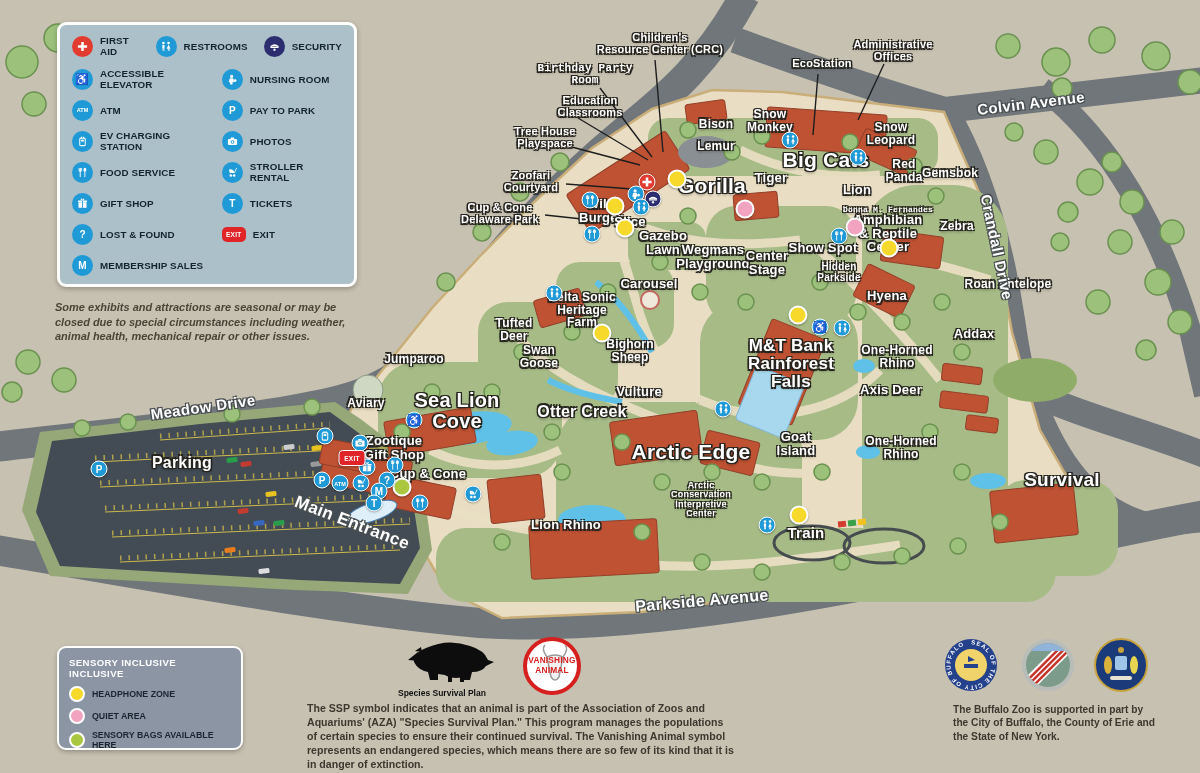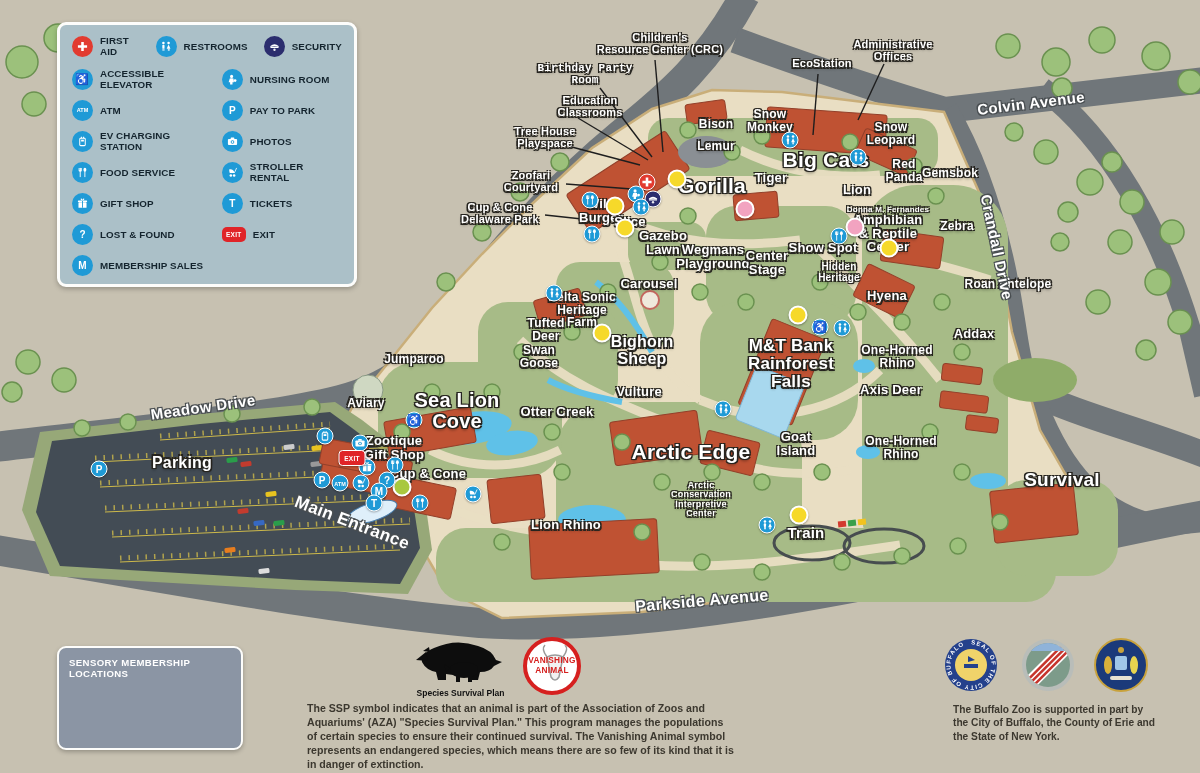--- a/index.html
+++ b/index.html
@@ -33,21 +33,21 @@
   #seasonal-note{position:absolute;left:55px;top:300px;width:310px;font-size:11px;font-style:italic;
     font-weight:700;color:#4a4538;line-height:1.32;}
   
   #sensory-panel{position:absolute;left:57px;top:646px;width:186px;height:104px;background:#8b95a4;
     border:2px solid #fdfdfb;border-radius:9px;padding:9px 10px;box-sizing:border-box;box-shadow:0 2px 4px rgba(0,0,0,.25);}
   #sensory-title{color:#fff;font-weight:800;font-size:9.6px;letter-spacing:.4px;margin-bottom:7px;}
   .sensory-item{display:flex;align-items:center;gap:7px;margin-bottom:6px;}
   .sensory-dot{width:16px;height:16px;border-radius:50%;border:2px solid #fff;flex:0 0 16px;box-sizing:border-box;}
   .sensory-label{font-size:8.8px;font-weight:800;color:#1b2530;}
   
-  #ssp-logo{position:absolute;left:398px;top:634px;width:125px;text-align:center;}
+  #ssp-logo{position:absolute;left:398px;top:634px;width:125px;}
   #ssp-caption{font-size:8.5px;font-weight:800;color:#111;margin-top:-2px;}
   #vanishing-badge{position:absolute;left:523px;top:637px;width:58px;height:58px;border-radius:50%;
     background:#fff;border:4px solid #d6201f;box-sizing:border-box;display:flex;flex-direction:column;
     align-items:center;justify-content:center;overflow:hidden;}
   .vanish-line{color:#d6201f;font-weight:800;font-size:8.3px;line-height:1.15;letter-spacing:.2px;z-index:2;}
   #vanishing-badge svg{position:absolute;left:6px;top:2px;z-index:1;}
   #ssp-text{position:absolute;left:307px;top:702px;width:428px;font-size:10.6px;font-weight:600;
     color:#3c382f;line-height:1.32;}
   #aza-box{position:absolute;left:785px;top:637px;width:110px;background:#fff;border:1px solid #b4b4b4;
     padding:4px 6px;box-sizing:border-box;display:flex;align-items:center;}
@@ -292,27 +292,27 @@
       <div class="map-label" style="left: 716px; top: 146px; font-size: 12px;">Lemur</div>
       <div class="map-label" style="left: 826px; top: 160px; font-size: 21px;">Big Cats</div>
       <div class="map-label" style="left: 771px; top: 178px; font-size: 13px;">Tiger</div>
       <div class="map-label" style="left: 857px; top: 190px; font-size: 13px;">Lion</div>
       <div class="map-label" style="left: 891px; top: 134px; font-size: 12px;">Snow
 Leopard</div>
       <div class="map-label" style="left: 904px; top: 171px; font-size: 12px;">Red
 Panda</div>
       <div class="map-label" style="left: 950px; top: 173px; font-size: 12px;">Gemsbok</div>
       <div class="map-label" style="left: 957px; top: 226px; font-size: 12px;">Zebra</div>
-      <div class="map-label" style="left: 888px; top: 210px; font-size: 8px;">Donna M. Fernandes</div>
+      <div class="map-label" style="left: 888px; top: 210px; font-size: 8px; font-family: Liberation Mono, monospace;">Donna M. Fernandes</div>
       <div class="map-label" style="left: 888px; top: 233px; font-size: 13px;">Amphibian
 &amp; Reptile
 Center</div>
       <div class="map-label" style="left: 823px; top: 248px; font-size: 13px;">Show Spot</div>
       <div class="map-label" style="left: 839px; top: 272px; font-size: 10px;">Hidden
-Heritage</div>
+Parkside</div>
       <div class="map-label" style="left: 887px; top: 296px; font-size: 13px;">Hyena</div>
       <div class="map-label" style="left: 1008px; top: 284px; font-size: 12px;">Roan Antelope</div>
       <div class="map-label" style="left: 974px; top: 334px; font-size: 13px;">Addax</div>
       <div class="map-label" style="left: 897px; top: 357px; font-size: 12px;">One-Horned
 Rhino</div>
       <div class="map-label" style="left: 891px; top: 390px; font-size: 13px;">Axis Deer</div>
       <div class="map-label" style="left: 901px; top: 448px; font-size: 12px;">One-Horned
 Rhino</div>
       <div class="map-label" style="left: 1062px; top: 480px; font-size: 19px;">Survival</div>
       <div class="map-label" style="left: 712px; top: 186px; font-size: 21px;">Gorilla</div>
@@ -322,35 +322,35 @@
       <div class="map-label" style="left: 663px; top: 243px; font-size: 13px;">Gazebo
 Lawn</div>
       <div class="map-label" style="left: 713px; top: 257px; font-size: 13px;">Wegmans
 Playground</div>
       <div class="map-label" style="left: 767px; top: 263px; font-size: 13px;">Center
 Stage</div>
       <div class="map-label" style="left: 649px; top: 284px; font-size: 13px;">Carousel</div>
       <div class="map-label" style="left: 582px; top: 310px; font-size: 12px;">Delta Sonic
 Heritage
 Farm</div>
-      <div class="map-label" style="left: 514px; top: 330px; font-size: 12px; margin-left: 32px;">Tufted
+      <div class="map-label" style="left: 514px; top: 330px; font-size: 12px;">Tufted
 Deer</div>
       <div class="map-label" style="left: 539px; top: 357px; font-size: 12px;">Swan
 Goose</div>
-      <div class="map-label" style="left: 630px; top: 351px; font-size: 16px; margin-left: 12px;">Bighorn
+      <div class="map-label" style="left: 630px; top: 351px; font-size: 12px;">Bighorn
 Sheep</div>
       <div class="map-label" style="left: 639px; top: 392px; font-size: 13px;">Vulture</div>
       <div class="map-label" style="left: 791px; top: 364px; font-size: 17px;">M&amp;T Bank
 Rainforest
 Falls</div>
       <div class="map-label" style="left: 414px; top: 359px; font-size: 12px;">Jumparoo</div>
       <div class="map-label" style="left: 366px; top: 403px; font-size: 12px;">Aviary</div>
       <div class="map-label" style="left: 457px; top: 411px; font-size: 20px;">Sea Lion
 Cove</div>
-      <div class="map-label" style="left: 557px; top: 412px; font-size: 13px;">Otter Creek</div>
+      <div class="map-label" style="left: 582px; top: 412px; font-size: 16px;">Otter Creek</div>
       <div class="map-label" style="left: 394px; top: 448px; font-size: 13px;">Zootique
 Gift Shop</div>
       <div class="map-label" style="left: 428px; top: 474px; font-size: 13px;">Cup &amp; Cone</div>
       <div class="map-label" style="left: 691px; top: 452px; font-size: 21px;">Arctic Edge</div>
       <div class="map-label" style="left: 796px; top: 444px; font-size: 13px;">Goat
 Island</div>
       <div class="map-label" style="left: 566px; top: 525px; font-size: 13px;">Lion Rhino</div>
       <div class="map-label" style="left: 701px; top: 500px; font-size: 9px;">Arctic
 Conservation
 Interpretive
@@ -739,23 +739,38 @@
         </div>
         <div class="key-item">
           <span class="key-icon exit" style="background: rgb(224, 36, 40);">
             <span style="font-size:6.5px;letter-spacing:.3px">EXIT</span>
           </span>
           <span class="key-label">EXIT</span>
         </div>
       </div>
   </div>
 
+  <div id="seasonal-note">Some exhibits and attractions are seasonal or may be closed due to special circumstances including weather, animal health, mechanical repair or other issues.</div>
 
   <div id="sensory-panel">
-    <div id="sensory-title">SENSORY MEMBERSHIP LOCATIONS</div>
+    <div id="sensory-title">SENSORY INCLUSIVE INCLUSIVE</div>
+    <div id="sensory-items">
+        <div class="sensory-item">
+          <span class="sensory-dot" style="background: rgb(246, 217, 42);"></span>
+          <span class="sensory-label">HEADPHONE ZONE</span>
+        </div>
+        <div class="sensory-item">
+          <span class="sensory-dot" style="background: rgb(242, 163, 192);"></span>
+          <span class="sensory-label">QUIET AREA</span>
+        </div>
+        <div class="sensory-item">
+          <span class="sensory-dot" style="background: rgb(169, 200, 63);"></span>
+          <span class="sensory-label">SENSORY BAGS AVAILABLE HERE</span>
+        </div>
+      </div>
   </div>
 
   <div id="ssp-logo">
     <svg width="110" height="52" viewBox="0 0 110 52">
       <g fill="#0d0d0d">
         <path d="M28,14 Q50,4 72,12 Q86,16 90,26 L96,28 L88,32 Q84,38 74,38 L72,46 L64,46 L64,40 Q50,42 40,40 L40,46 L32,46 L30,38 Q20,36 16,28 Q14,20 28,14 Z"></path>
         <path d="M10,26 L20,18 L22,27 Z"></path>
         <path d="M17,17 L23,13 L24,18 Z"></path>
         <ellipse cx="58" cy="36" rx="14" ry="8"></ellipse>
         <path d="M44,34 L38,30 L40,38 Z"></path>

